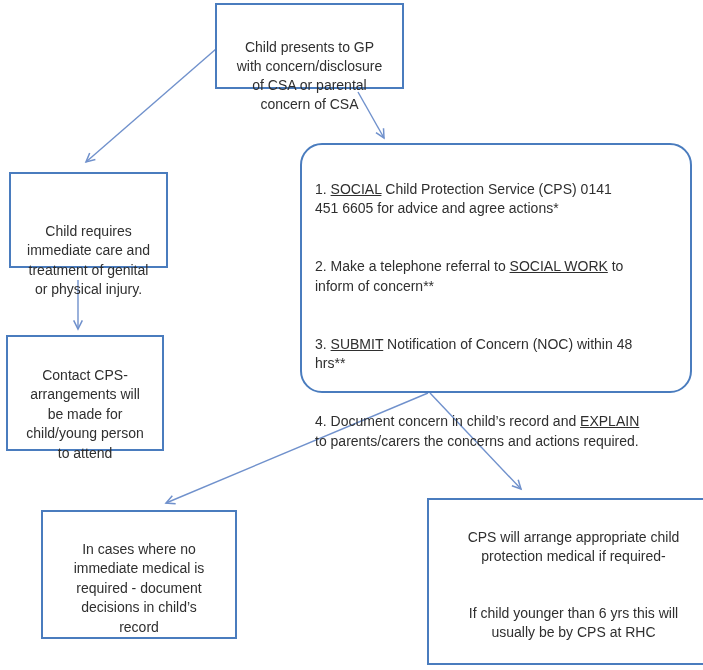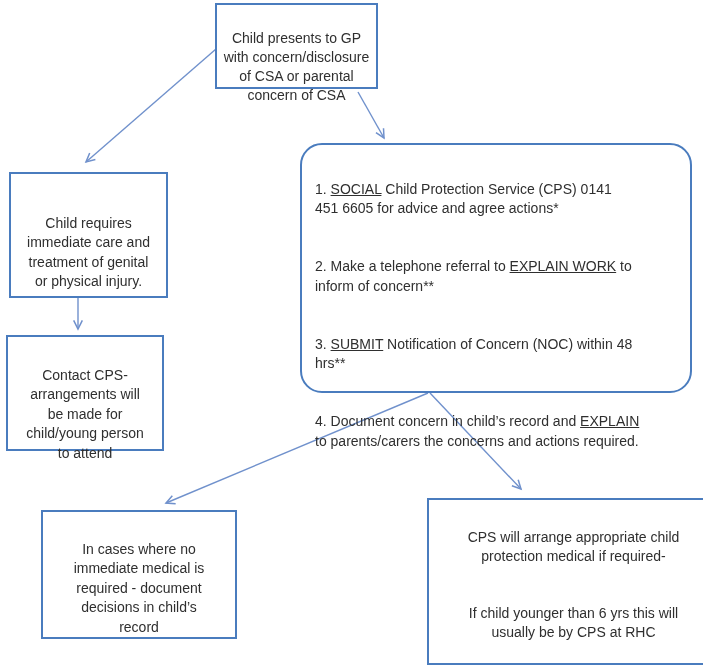--- a/index.html
+++ b/index.html
@@ -26,22 +26,22 @@
     position: absolute;
     box-sizing: border-box;
     background: #ffffff;
     border: 2.5px solid #4a7cbe;
     color: #2f2f2f;
     font-size: 14px;
     line-height: 19.5px;
     text-align: center;
     white-space: pre-line;
   }
-  .node-top      { left: 215px; top: 3px;   width: 163px; height: 86px;  padding-top: 5px;  line-height: 19px; }
-  .node-left1    { left: 9px;   top: 172px; width: 159px; height: 126px; padding-top: 20px; }
+  .node-top      { left: 215px; top: 3px;   width: 189px; height: 86px;  padding-top: 14px;  line-height: 19px; }
+  .node-left1    { left: 9px;   top: 172px; width: 159px; height: 96px; padding-top: 28px; }
   .node-left2    { left: 6px;   top: 335px; width: 158px; height: 116px; padding-top: 9px;  }
   .node-rounded  { left: 300px; top: 143px; width: 392px; height: 250px;
                    border-radius: 22px; text-align: left;
                    padding: 15px 12px 10px 13px; line-height: 19.5px; }
   .node-bleft    { left: 41px;  top: 510px; width: 196px; height: 129px; padding-top: 8px;  }
   .node-bright   { left: 427px; top: 498px; width: 293px; height: 167px; padding-top: 9px;  line-height: 19px; }
   .proto-item { white-space: pre-line; }
   .proto-item + .proto-item { margin-top: 19px; }
   .para { white-space: pre-line; }
   .para + .para { margin-top: 19px; }
@@ -83,21 +83,21 @@
     <span>Contact CPS-
 arrangements will
 be made for
 child/young person
 to attend</span>
   </div>
 
   <div class="node node-rounded">
     <div class="proto-item"><span>1. </span><span class="u">SOCIAL</span><span> Child Protection Service (CPS) 0141
 451 6605 for advice and agree actions*</span></div>
-    <div class="proto-item"><span>2. Make a telephone referral to </span><span class="u">EXPLAIN WORK</span><span> to
+    <div class="proto-item"><span>2. Make a telephone referral to </span><span class="u">SOCIAL WORK</span><span> to
 inform of concern**</span></div>
     <div class="proto-item"><span>3. </span><span class="u">SUBMIT</span><span> Notification of Concern (NOC) within 48
 hrs**</span></div>
     <div class="proto-item"><span>4. Document concern in child’s record and </span><span class="u">EXPLAIN</span><span>
 to parents/carers the concerns and actions required.</span></div>
   </div>
 
   <div class="node node-bleft">
     <span>In cases where no
 immediate medical is

